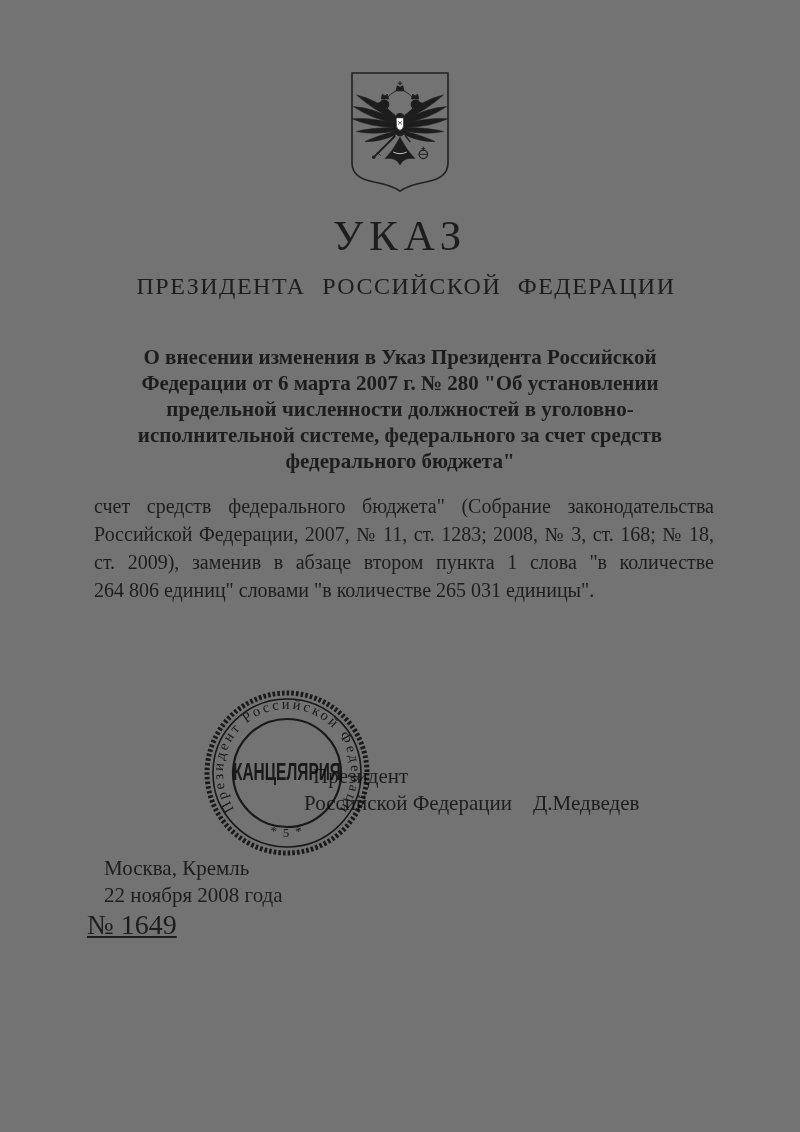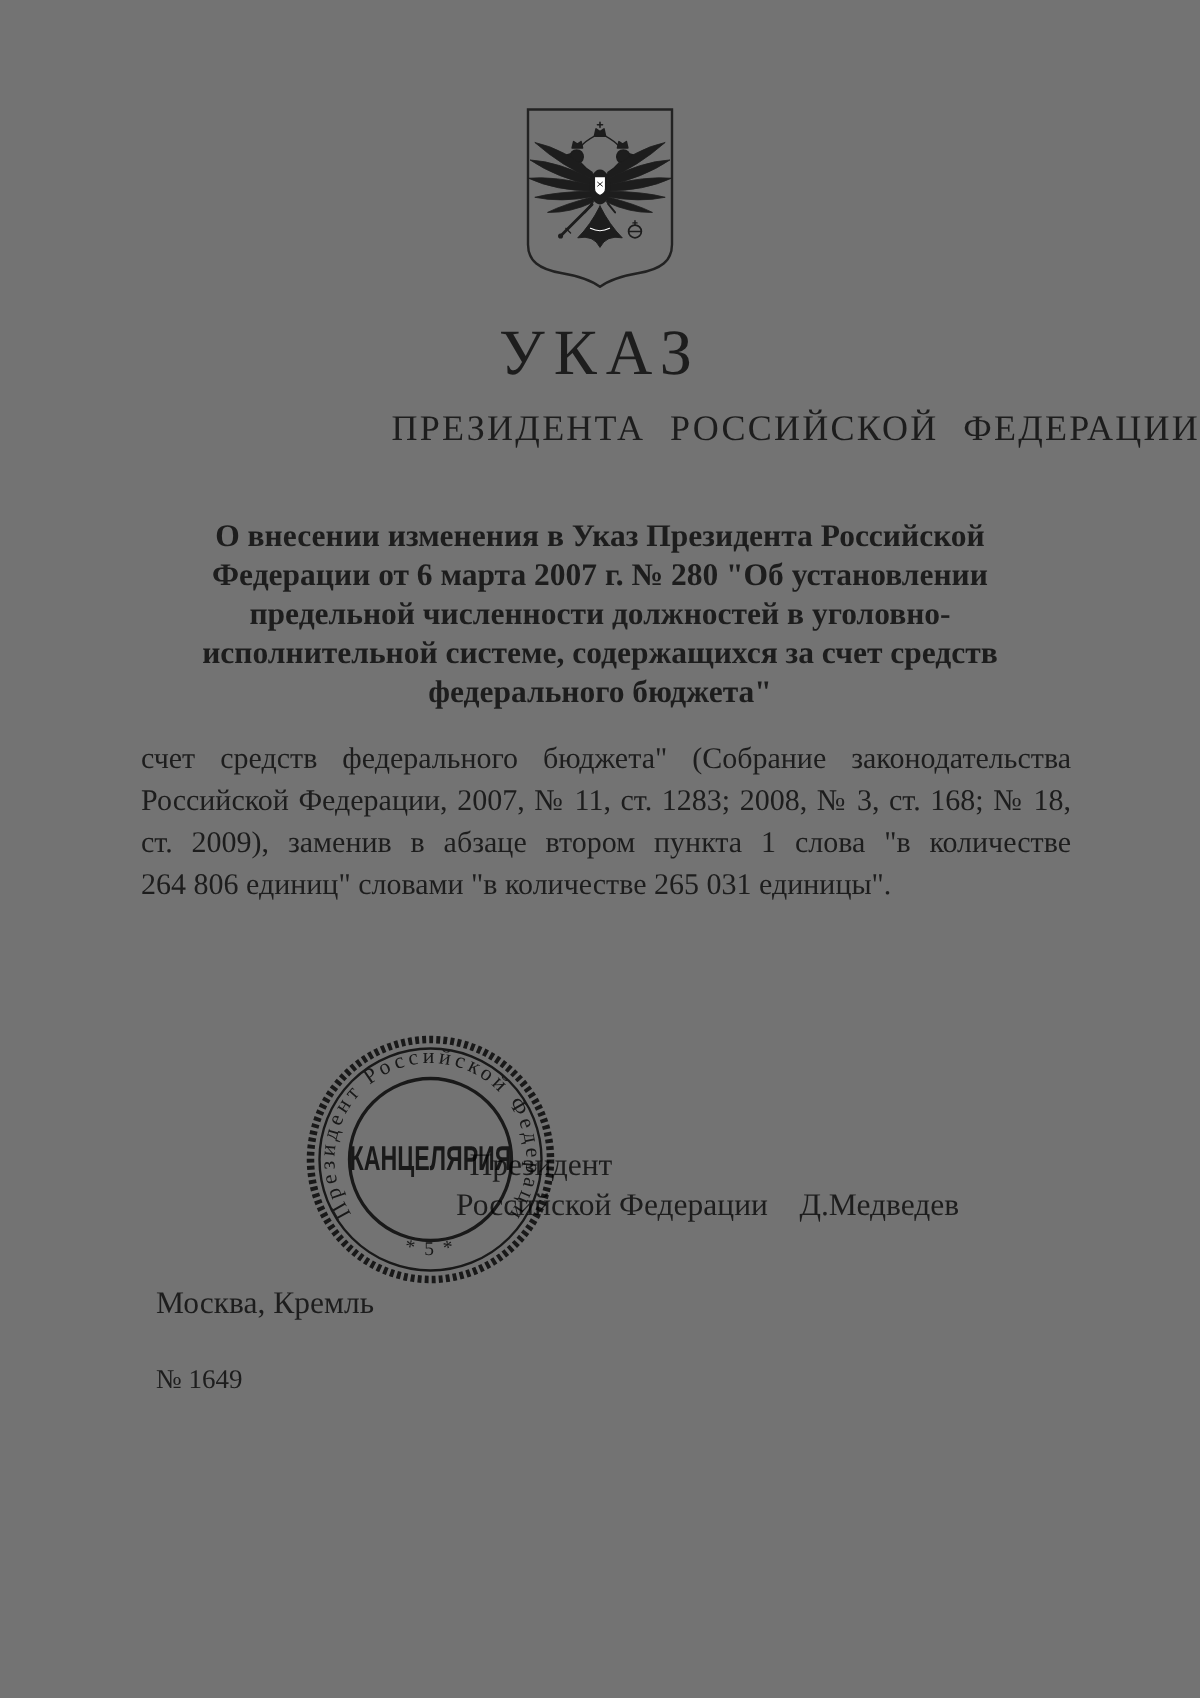--- a/index.html
+++ b/index.html
@@ -11,21 +11,21 @@
     font-family:"Liberation Serif",serif;
     overflow:hidden;
   }
   .abs{position:absolute;}
 
   
   .coa{left:350px;top:71px;width:100px;height:121px;}
 
   
   .doc-type{left:0;right:0;top:211px;text-align:center;font-size:43px;letter-spacing:6px;font-weight:400;}
-  .issuer{left:12px;right:0;top:273px;text-align:right;font-size:24px;letter-spacing:1.5px;word-spacing:9px;}
+  .issuer{left:12px;right:0;top:273px;text-align:center;font-size:24px;letter-spacing:1.5px;word-spacing:9px;}
 
   
   .subject{left:0;right:0;top:344px;text-align:center;font-weight:bold;font-size:21px;line-height:26px;}
   .subject .line{white-space:nowrap;}
 
   
   .body-par{left:94px;width:620px;top:492px;font-size:20px;line-height:28px;}
   .body-par .jline{text-align:justify;text-align-last:justify;height:28px;}
   .body-par .jline.first{text-indent:45px;}
   .body-par .jline.last{text-align:left;text-align-last:left;}
@@ -34,21 +34,21 @@
   .sig-line1{left:313px;top:764px;font-size:21px;}
   .sig-line2{left:304px;top:791px;font-size:21px;}
   .sig-name{left:533px;top:791px;font-size:21px;}
 
   
   .stamp{left:192px;top:678px;width:190px;height:190px;mix-blend-mode:multiply;opacity:.93;}
 
   
   .footer-place{left:104px;top:856px;font-size:21px;}
   .footer-date{left:104px;top:883px;font-size:21px;}
-  .footer-number{left:104px;top:909px;font-size:18px;}
+  .footer-number{left:87px;top:909px;font-size:28px;text-decoration:underline;}
 </style>
 </head>
 <body>
 
 <div class="page">
 
   <svg class="abs coa" viewBox="0 0 100 121" aria-hidden="true">
     <path d="M2,2 H98 V92 C98,103 90.5,108.5 76,111 C63,113.2 55.5,116.2 50,120.2 C44.5,116.2 37,113.2 24,111 C9.5,108.5 2,103 2,92 Z" fill="none" stroke="#222" stroke-width="1.6"></path>
     <g transform="translate(-3,7) scale(1.06)" stroke="#1d1d1d" fill="none" stroke-width="1" stroke-linecap="round" stroke-linejoin="round">
 
@@ -96,21 +96,21 @@
     </g>
   </svg>
 
   <div class="abs doc-type">УКАЗ</div>
   <div class="abs issuer">ПРЕЗИДЕНТА  РОССИЙСКОЙ  ФЕДЕРАЦИИ</div>
 
   <div class="abs subject">
     <div class="line">О внесении изменения в Указ Президента Российской</div>
     <div class="line">Федерации от 6 марта 2007 г. № 280 "Об установлении</div>
     <div class="line">предельной численности должностей в уголовно-</div>
-    <div class="line">исполнительной системе, содержащихся за счет средств</div>
+    <div class="line">исполнительной системе, федерального за счет средств</div>
     <div class="line">федерального бюджета"</div>
   </div>
 
   <div class="abs body-par">
     <div class="jline">счет средств федерального бюджета" (Собрание законодательства</div>
     <div class="jline">Российской Федерации, 2007, № 11, ст. 1283; 2008, № 3, ст. 168; № 18,</div>
     <div class="jline">ст. 2009), заменив в абзаце втором пункта 1 слова "в количестве</div>
     <div class="jline last">264 806 единиц" словами "в количестве 265 031 единицы".</div>
   </div>
 
@@ -129,15 +129,16 @@
     <text font-family="Liberation Serif, serif" font-size="14.5" letter-spacing="2.6" fill="#262626">
       <textPath href="#ringPath" startOffset="2%">Президент Российской Федерации</textPath>
     </text>
     <text font-family="Liberation Serif, serif" font-size="13" letter-spacing="2" fill="#262626" text-anchor="middle">
       <textPath href="#bottomPath" startOffset="50%">* 5 *</textPath>
     </text>
     <text x="95" y="102" font-family="Liberation Sans, sans-serif" font-weight="bold" font-size="23" fill="#262626" text-anchor="middle" textLength="108" lengthAdjust="spacingAndGlyphs">КАНЦЕЛЯРИЯ</text>
   </svg>
 
   <div class="abs footer-place">Москва, Кремль</div>
+  <div class="abs footer-date">22 ноября 2008 года</div>
   <div class="abs footer-number">№ 1649</div>
 
 </div>
 
 </body></html>

